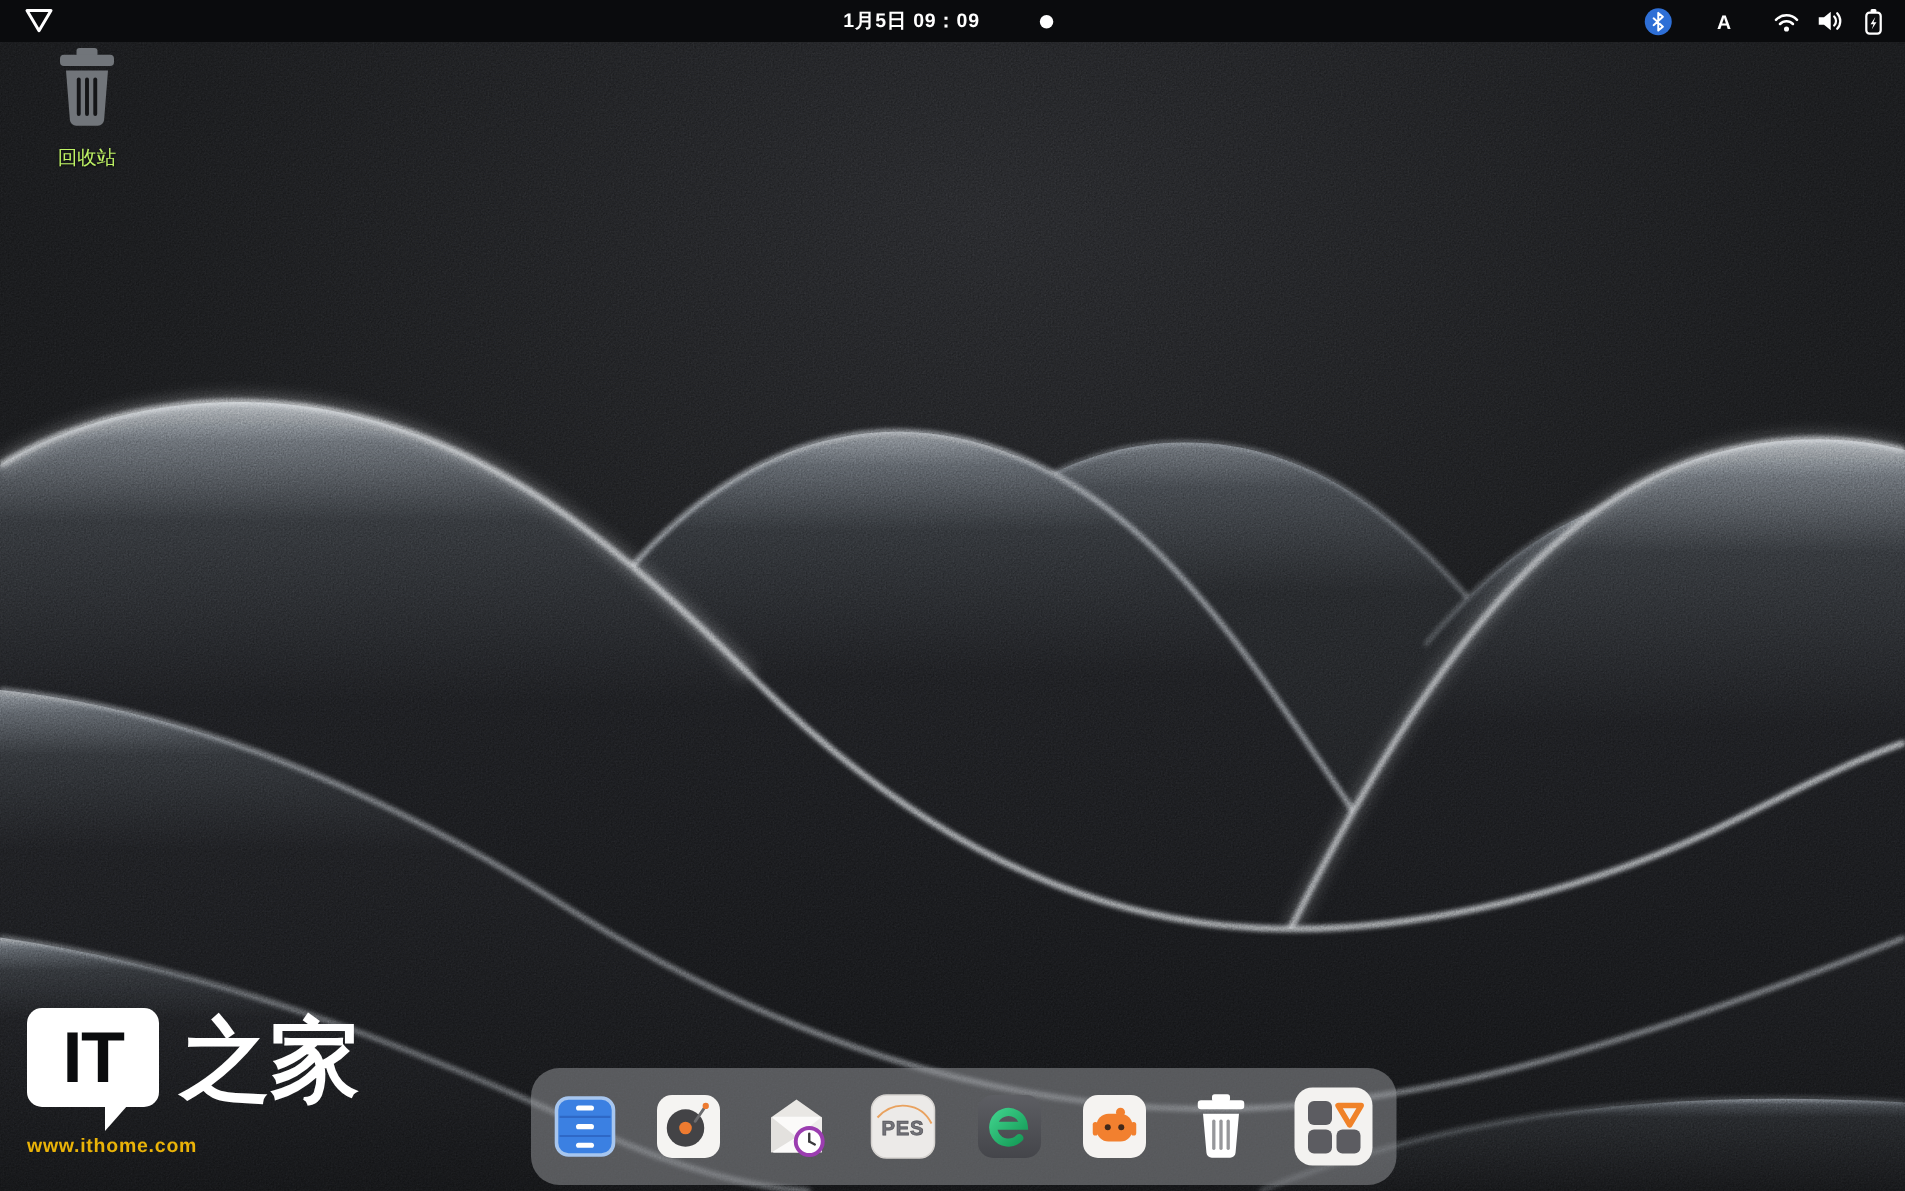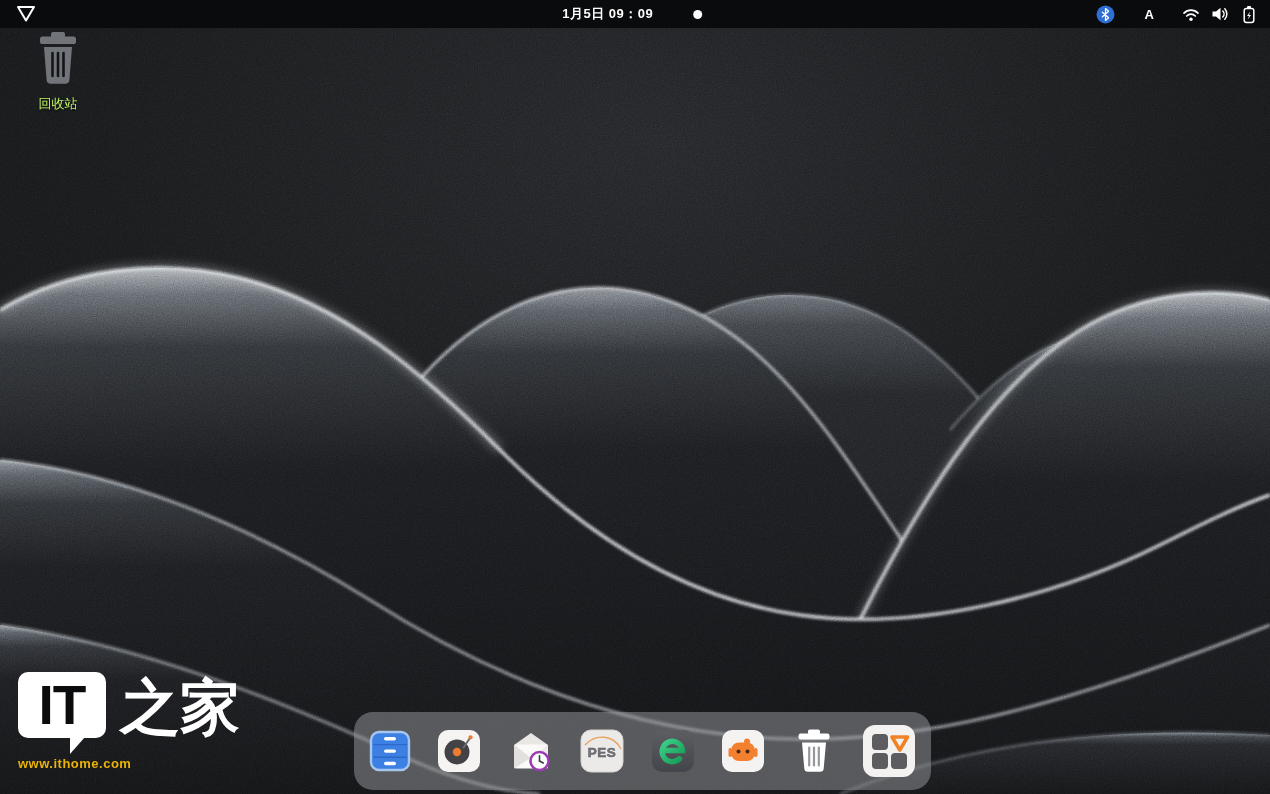--- a/index.html
+++ b/index.html
@@ -50,21 +50,21 @@
     padding:0 15px;box-sizing:border-box;
   }
   .dock-item{display:flex;align-items:center;justify-content:flex-end;cursor:pointer;flex:0 0 auto;}
   
   .watermark{position:absolute;left:18px;top:670px;width:260px;height:116px;z-index:6;}
   .wm-bubble{
     position:absolute;left:0;top:2px;width:88px;height:66px;background:#ffffff;border-radius:10px;
     display:flex;align-items:center;justify-content:center;
   }
   .wm-bubble-text{
-    font-family:"Liberation Sans",sans-serif;font-weight:900;font-size:55px;
+    font-family:"Liberation Sans",sans-serif;font-weight:900;font-size:48px;
     color:#0b0c0e;letter-spacing:-1px;
   }
   .wm-tail{
     position:absolute;left:52px;top:67px;width:0;height:0;
     border-top:17px solid #ffffff;border-right:15px solid transparent;
   }
   .wm-calligraphy{
     position:absolute;left:102px;top:-8px;color:#ffffff;font-size:60px;line-height:1.1;
     font-family:"DejaVu Serif",serif;font-weight:bold;margin-top:12px;
   }

